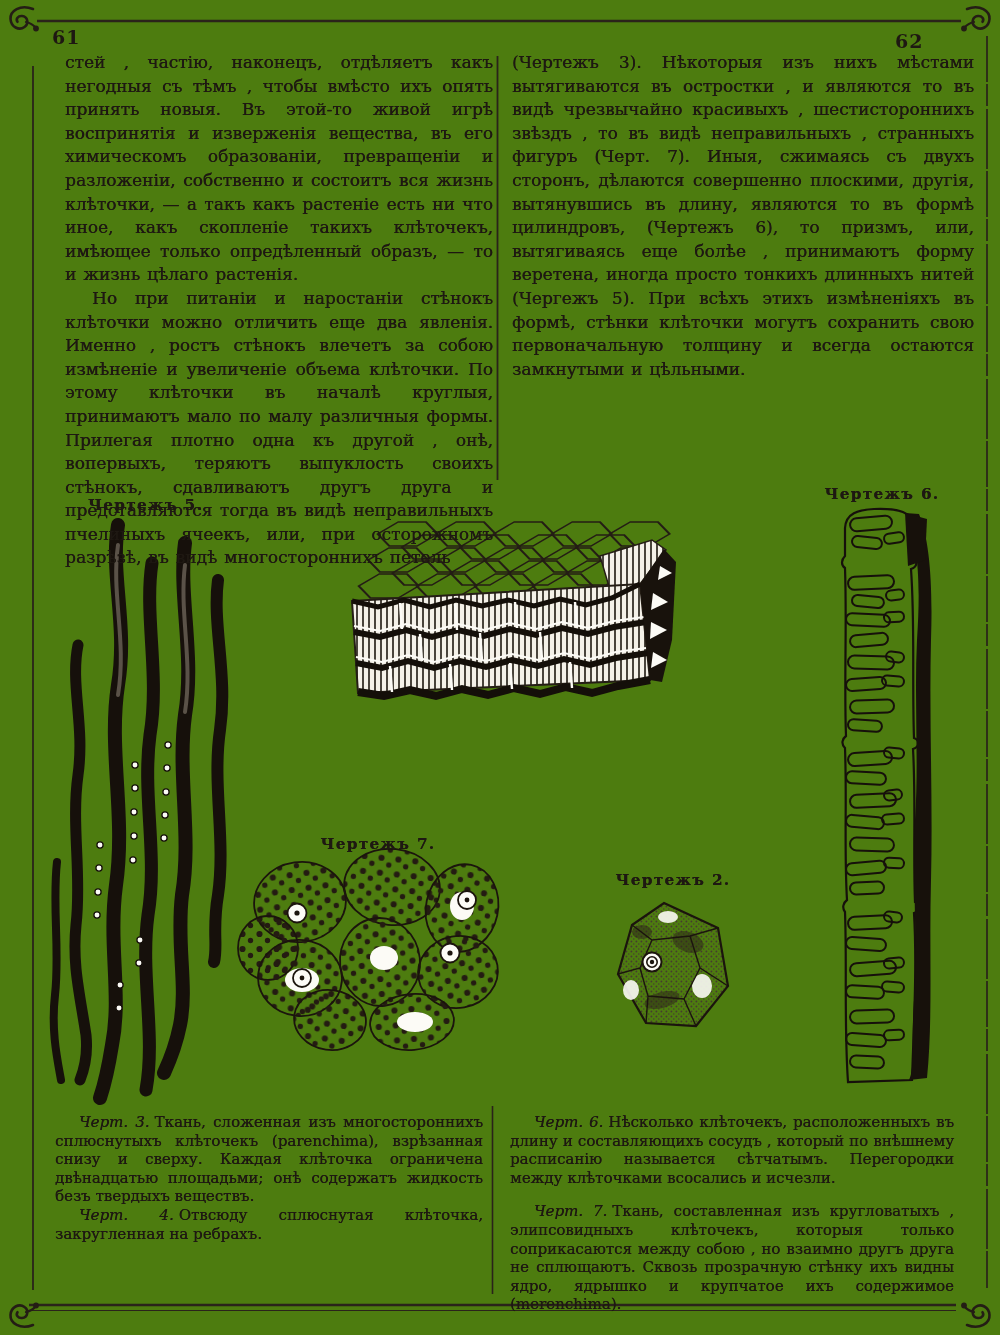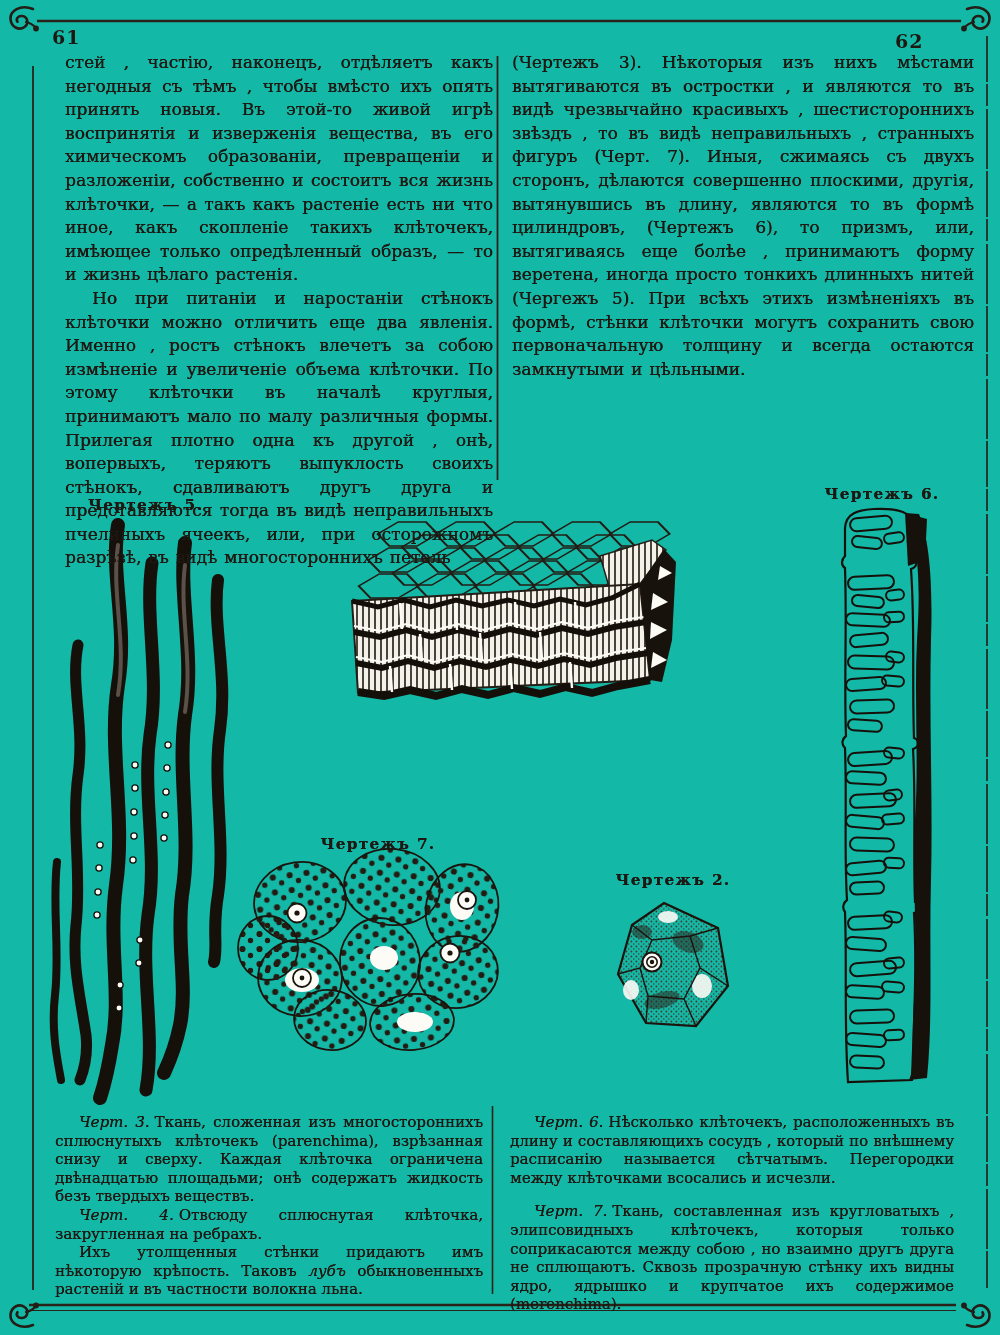--- a/index.html
+++ b/index.html
@@ -1,18 +1,18 @@
 <!DOCTYPE html>
 <html><head>
 <meta charset="utf-8">
 <style>
   html,body{margin:0;padding:0;background:#d8d5cd;}
   .page{
     position:relative;width:1000px;height:1335px;margin:0 auto;
-    background:#14b8a6;color:#1e1812;overflow:hidden;
+    background:#4d7c0f;color:#1e1812;overflow:hidden;
     font-family:"DejaVu Serif", serif;
   }
   .abs{position:absolute;}
   .pagenum{font-size:19px;font-weight:bold;letter-spacing:1px;}
   .col{position:absolute;text-align:justify;font-size:17px;line-height:23.6px;
        text-shadow:0.35px 0 0 currentColor;word-spacing:1.5px;}
   .col p{margin:0;}
   .col p.indent{text-indent:27px;}
   .figlabel{position:absolute;font-size:15px;font-weight:bold;letter-spacing:1.5px;
             text-shadow:0.3px 0 0 currentColor;white-space:nowrap;}
@@ -268,21 +268,20 @@
   </div>
 
   <div class="figlabel" style="left:88px;top:496px;">Чертежъ 5.</div>
   <div class="figlabel centered" style="left:822px;top:485px;width:120px;">Чертежъ 6.</div>
   <div class="figlabel centered" style="left:258px;top:835px;width:240px;">Чертежъ 7.</div>
   <div class="figlabel centered" style="left:608px;top:871px;width:130px;">Чертежъ 2.</div>
 
   <div class="caps" style="left:55px;top:1113px;width:428px;">
     <p><i>Черт. 3.</i><span>Ткань, сложенная изъ многостороннихъ сплюснутыхъ клѣточекъ (parenchima), взрѣзанная снизу и сверху. Каждая клѣточка ограничена двѣнадцатью площадьми; онѣ содержатъ жидкость безъ твердыхъ веществъ.</span></p>
     <p><i>Черт. 4.</i><span>Отвсюду сплюснутая клѣточка, закругленная на ребрахъ.</span></p>
-    <p><span>Ихъ утолщенныя стѣнки придаютъ имъ нѣкоторую крѣпость. Таковъ </span><i style="margin-right:0">лубъ</i><span> обыкновенныхъ растеній и въ частности волокна льна.</span></p>
   </div>
 
   <div class="caps" style="left:510px;top:1113px;width:444px;">
     <p><i>Черт. 6.</i><span>Нѣсколько клѣточекъ, расположенныхъ въ длину и составляющихъ сосудъ , который по внѣшнему расписанію называется сѣтчатымъ. Перегородки между клѣточками всосались и исчезли.</span></p>
     <p class="gap"><i>Черт. 7.</i><span>Ткань, составленная изъ кругловатыхъ , элипсовидныхъ клѣточекъ, которыя только соприкасаются между собою , но взаимно другъ друга не сплющаютъ. Сквозь прозрачную стѣнку ихъ видны ядро, ядрышко и крупчатое ихъ содержимое (merenchima).</span></p>
   </div>
 
 </div>
 
 </body></html>

